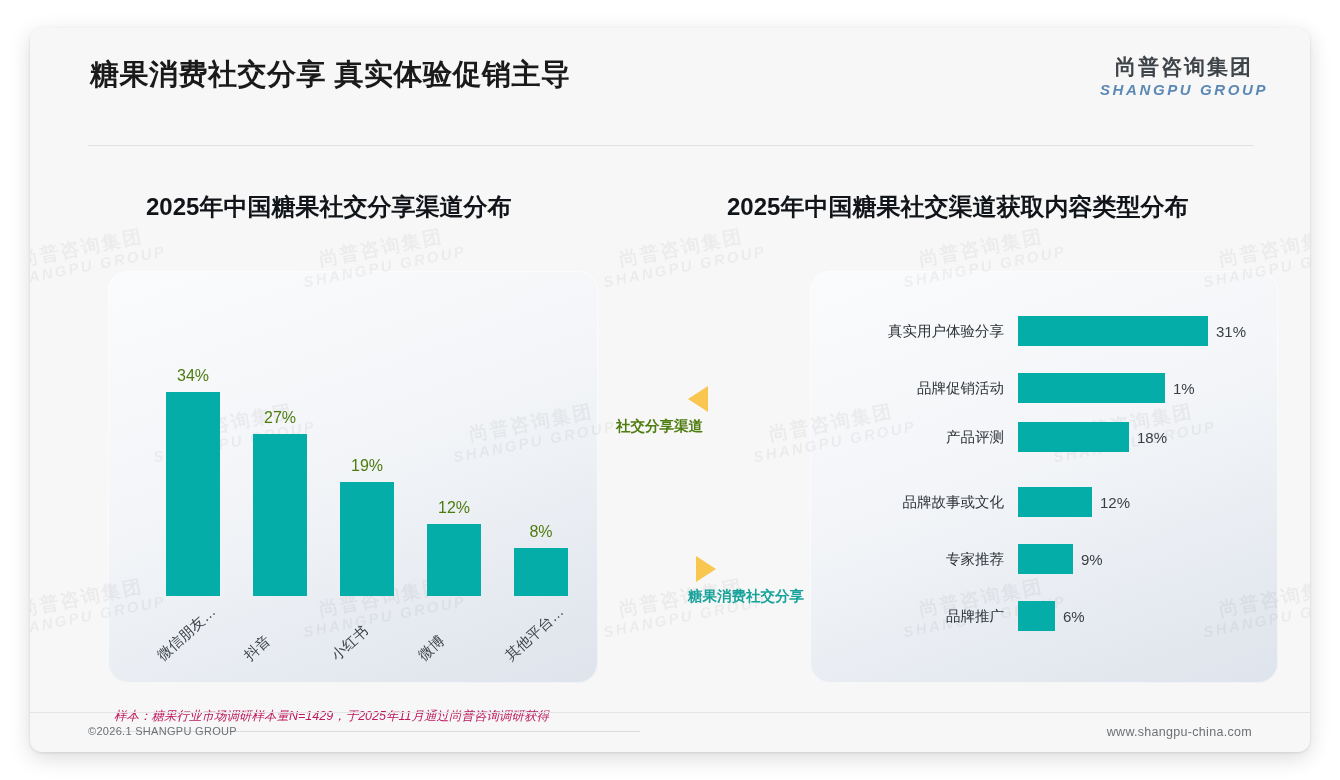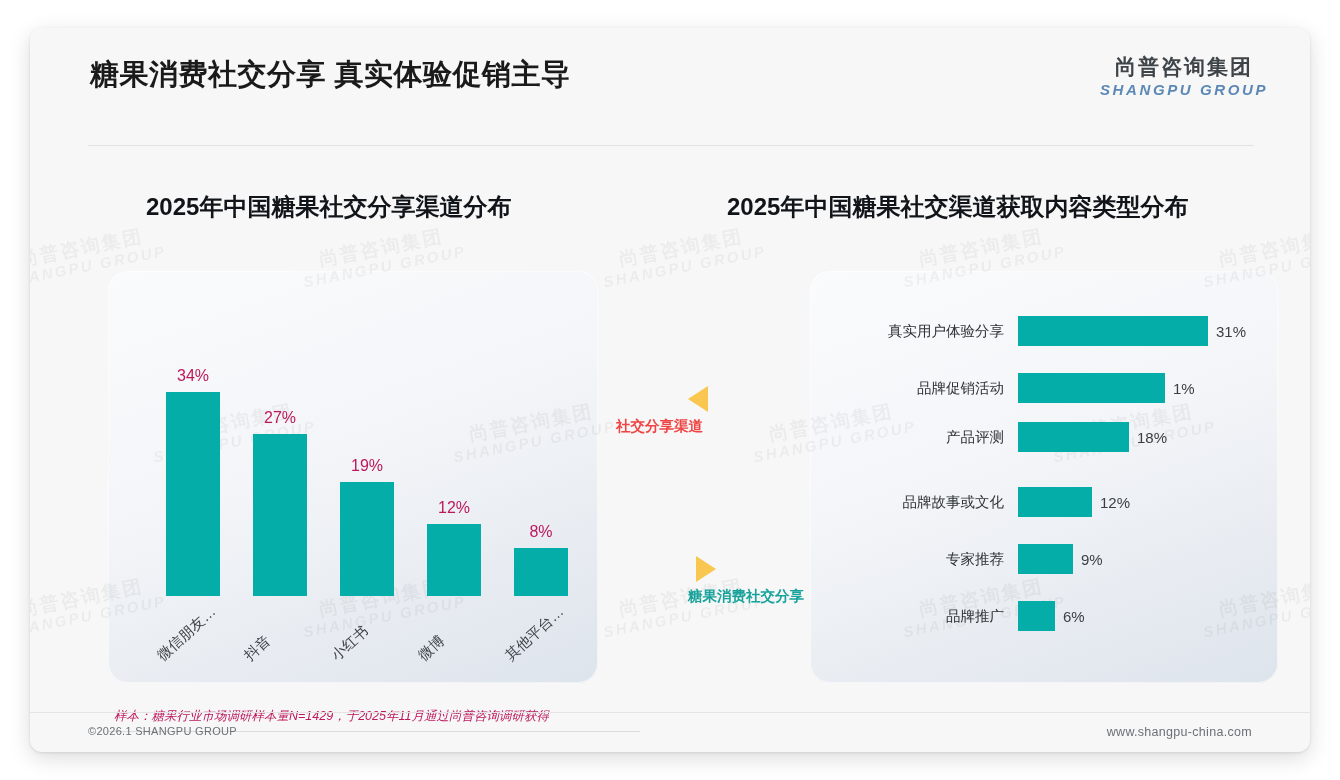--- a/index.html
+++ b/index.html
@@ -135,21 +135,21 @@
   .vbar {
     width: 54px;
     margin: 0 auto;
     background: #04ada8;
   }
   .vval {
     position: absolute;
     left: 0; width: 66px;
     text-align: center;
     font-size: 16px;
-    color: #be185d;
+    color: #4d7c0f;
   }
   .vcat {
     position: absolute;
     bottom: 0;
     font-size: 14.5px;
     color: #3a3f44;
     white-space: nowrap;
     transform-origin: left bottom;
     transform: rotate(-42deg);
   }
@@ -199,21 +199,21 @@
   .tri-left  { border-right: 20px solid #f9c74f; }
   .tri-right { border-left: 20px solid #f9c74f; }
   .annot-text {
     font-size: 14.5px;
     font-weight: bold;
     white-space: nowrap;
     margin-top: 5px;
   }
   #annot-1 { left: 586px; top: 358px; }
   #annot-1 .tri { margin-left: 72px; }
-  #annot-1 .annot-text { color: #ef4444; }
+  #annot-1 .annot-text { color: #4d7c0f; }
   #annot-2 { left: 658px; top: 528px; }
   #annot-2 .tri { margin-left: 8px; }
   #annot-2 .annot-text { color: #17a39b; }
 
   
   #sample-note {
     position: absolute;
     left: 84px;
     top: 680px;
     font-size: 12.5px;

